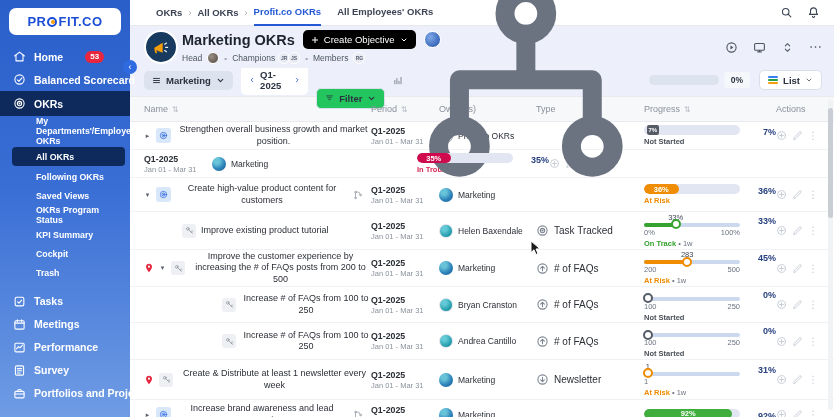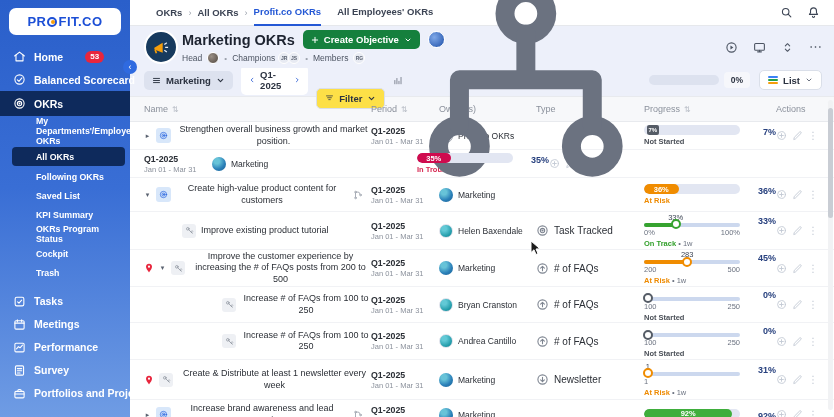--- a/index.html
+++ b/index.html
@@ -45,21 +45,21 @@
   .topbar-icons { margin-left:auto; display:flex; gap:14px; color:#3c4454;}
   .topbar-icons .ic { width:13px; height:13px; cursor:pointer;}
 
   .header-band { background:#edf0fa; height:42px; display:flex; align-items:center;
     padding:0 12px 0 14px; position:relative;}
   .obj-avatar { width:34px; height:34px; border-radius:50%; background:#173a5e; flex:0 0 34px;
     display:flex; align-items:center; justify-content:center; border:2px solid #fff;}
   .head-col { margin-left:4px;}
   .title-row { display:flex; align-items:center; gap:8px;}
   .page-title { font-size:14.5px; font-weight:bold; color:#1d2330;}
-  .create-btn { background:#15803d; color:#fff; font-size:9.5px; font-weight:700; border:none;
+  .create-btn { background:#000000; color:#fff; font-size:9.5px; font-weight:400; border:none;
     border-radius:5px; padding:4px 8px; display:flex; align-items:center; gap:5px; cursor:pointer;}
   .create-btn .ic{ width:8px; height:8px;}
   .mini-avatar { width:17px; height:17px; border-radius:50%;
     background:radial-gradient(circle at 35% 35%, #7fa8e8, #1d4fa8); border:1.5px solid #fff; cursor:pointer;}
   .meta-row { display:flex; align-items:center; gap:5px; font-size:8.5px; color:#4c5462; margin-top:3px;}
   .chip { width:12px; height:12px; border-radius:50%; background:#e7eaf2; border:1px solid #fff;
     color:#5a6270; font-size:5px; font-weight:bold; display:flex; align-items:center;
     justify-content:center;}
   .chip.photo { background:radial-gradient(circle at 35% 35%, #9a8f85, #4f463f);}
   .dot-sep { color:#9aa0ab; font-size:8px;}
@@ -68,21 +68,21 @@
   .header-icons .txt { font-size:13px; line-height:10px; cursor:pointer; color:#4c5462;}
 
   .toolbar { background:#edf0fa; height:28px; display:flex; align-items:center;
     padding:0 12px 4px 14px; gap:8px;}
   .tool-btn { display:flex; align-items:center; gap:5px; font-size:9.5px; font-weight:700;
     color:#2b3240; border-radius:5px; padding:4px 8px; cursor:pointer;}
   .tool-btn .ic { width:9px; height:9px;}
   .team-btn { background:#dde2ef;}
   .period-pill { background:#fff; }
   .period-pill .chev { color:#2458d5; width:8px; height:8px; cursor:pointer;}
-  .filter-btn { background:#fde047; border:1px solid #dadfe9;margin-top:36px;}
+  .filter-btn { background:#22c55e; border:1px solid #dadfe9;margin-top:36px;}
   .toolbar-right { margin-left:auto; display:flex; align-items:center; gap:9px;}
   .toolbar-right .ic { width:13px; height:13px; color:#6b7280; cursor:pointer;}
   .tree-wrap { position:relative; cursor:pointer;}
   .overall-track { width:92px; height:10px; border-radius:5px; background:#dde2ef;}
   .overall-val { background:#f6f7fb; border-radius:4px; font-size:8.5px; font-weight:700;
     color:#2b3240; padding:3px 7px; margin-left:-4px;}
   .list-btn { background:#fff; border:1px solid #dadfe9; border-radius:5px; display:flex;
     align-items:center; gap:5px; font-size:9.5px; font-weight:700; color:#2b3240;
     padding:3.5px 8px; cursor:pointer;}
   .list-ic { display:flex; flex-direction:column; gap:1px;}
@@ -195,23 +195,23 @@
             <circle cx="12" cy="12" r="0.8" fill="currentColor"></circle>
           </svg>
         </span>
         <span>OKRs</span>
       </div>
     </div>
   <div id="side-sub">
       <div class="sub-item">My Departments'/Employees' OKRs</div>
       <div class="sub-item active">All OKRs</div>
       <div class="sub-item">Following OKRs</div>
-      <div class="sub-item">Saved List</div>
+      <div class="sub-item">Saved Views</div>
+      <div class="sub-item">OKRs Program Status</div>
       <div class="sub-item">KPI Summary</div>
-      <div class="sub-item">OKRs Program Status</div>
       <div class="sub-item">Cockpit</div>
       <div class="sub-item">Trash</div>
     </div>
   <div class="side-gap"></div>
   <div id="side-bottom">
       <div class="side-item">
         <span class="ic">
           <svg viewBox="0 0 24 24" width="100%" height="100%" fill="none" stroke="currentColor" stroke-width="2" stroke-linecap="round" stroke-linejoin="round">
             <rect x="4" y="4" width="16" height="16" rx="3"></rect>
             <path d="M8.5 12.5 l2.5 2.5 L16 9.5"></path>

